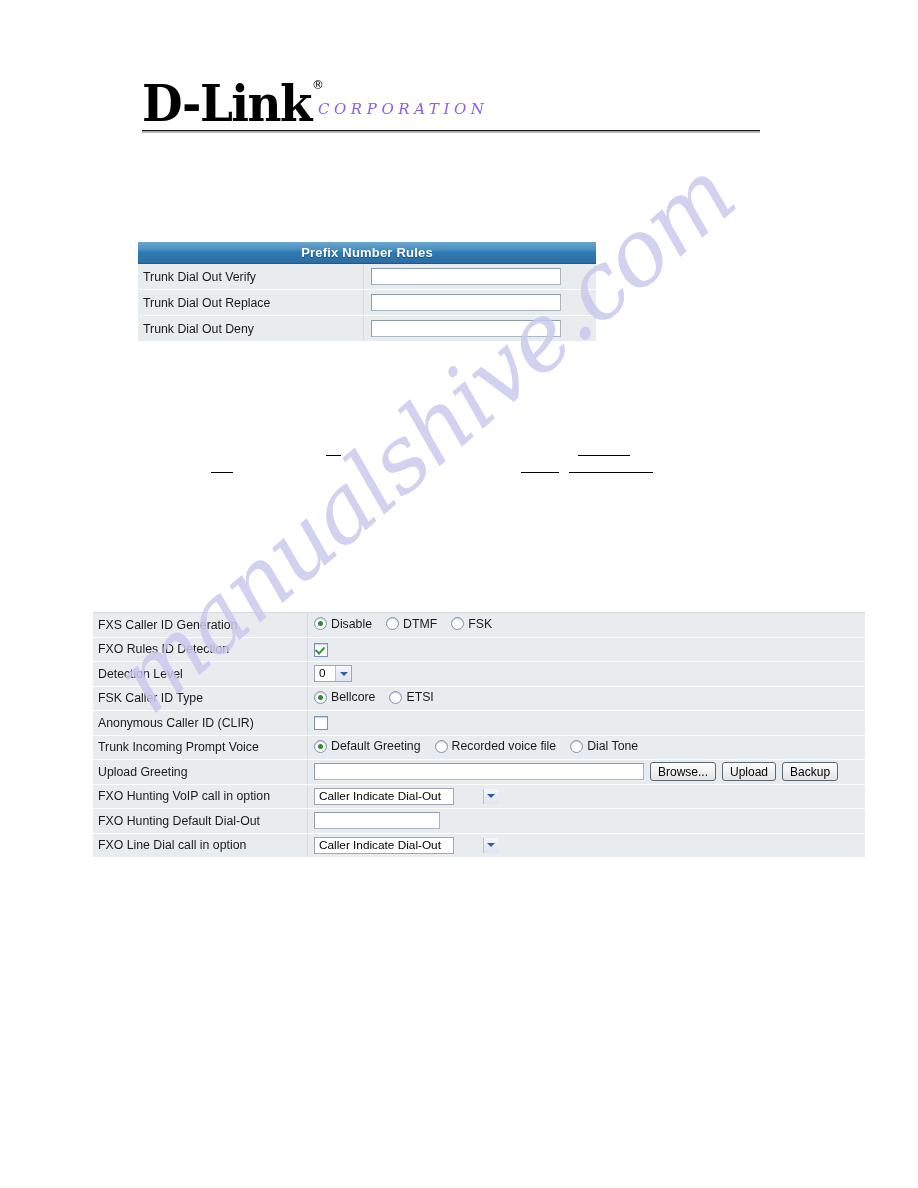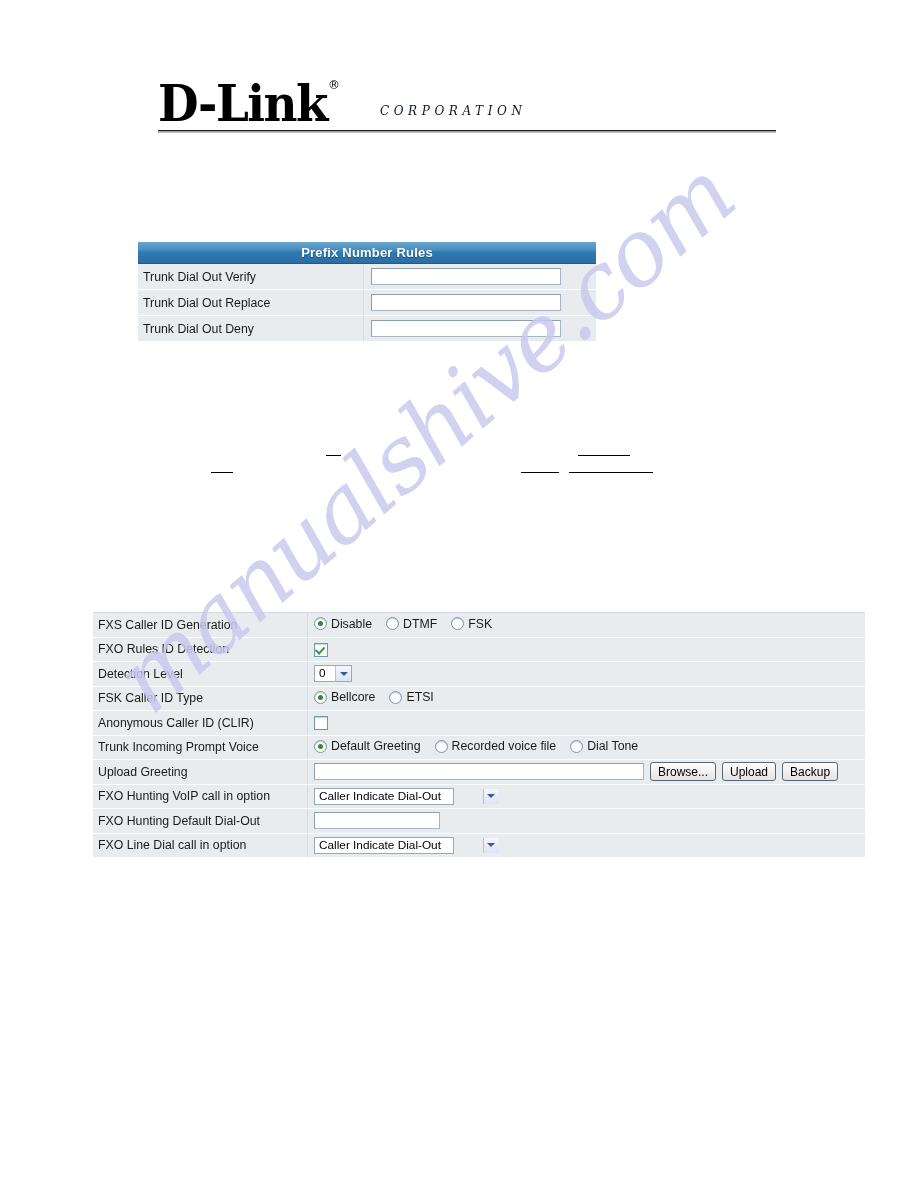--- a/index.html
+++ b/index.html
@@ -35,21 +35,21 @@
     font-size: 92px;
     letter-spacing: -2px;
     color: #c9c9ee;
     opacity: .85;
     white-space: nowrap;
   }
 
   
   #logo-block {
     position: absolute;
-    left: 158px;
+    left: 142px;
     top: 72px;
     width: 618px;
     z-index: 2;
   }
   #logo-row {
     display: flex;
     align-items: flex-end;
     height: 56px;
   }
   .dlink-word {
@@ -69,24 +69,23 @@
     font-size: 13px;
     vertical-align: super;
     font-weight: normal;
     position: relative;
     top: -14px;
     left: 1px;
   }
   .corp-word {
     font-family: "DejaVu Serif", serif;
     font-style: italic;
-    font-size: 12px;
+    font-size: 15px;
     letter-spacing: 4.6px;
-    color: #0f172a;
-    margin-left: 46px;
+    color: #8b5cf6;
     position: relative;
     top: -10px;
     white-space: nowrap;
   }
   #logo-rule {
     margin-top: 2px;
     height: 3px;
     background: linear-gradient(to bottom, #1a1a1a 0, #1a1a1a 1px, #9a9a9a 1px, #c8c8c8 3px);
     width: 618px;
   }

